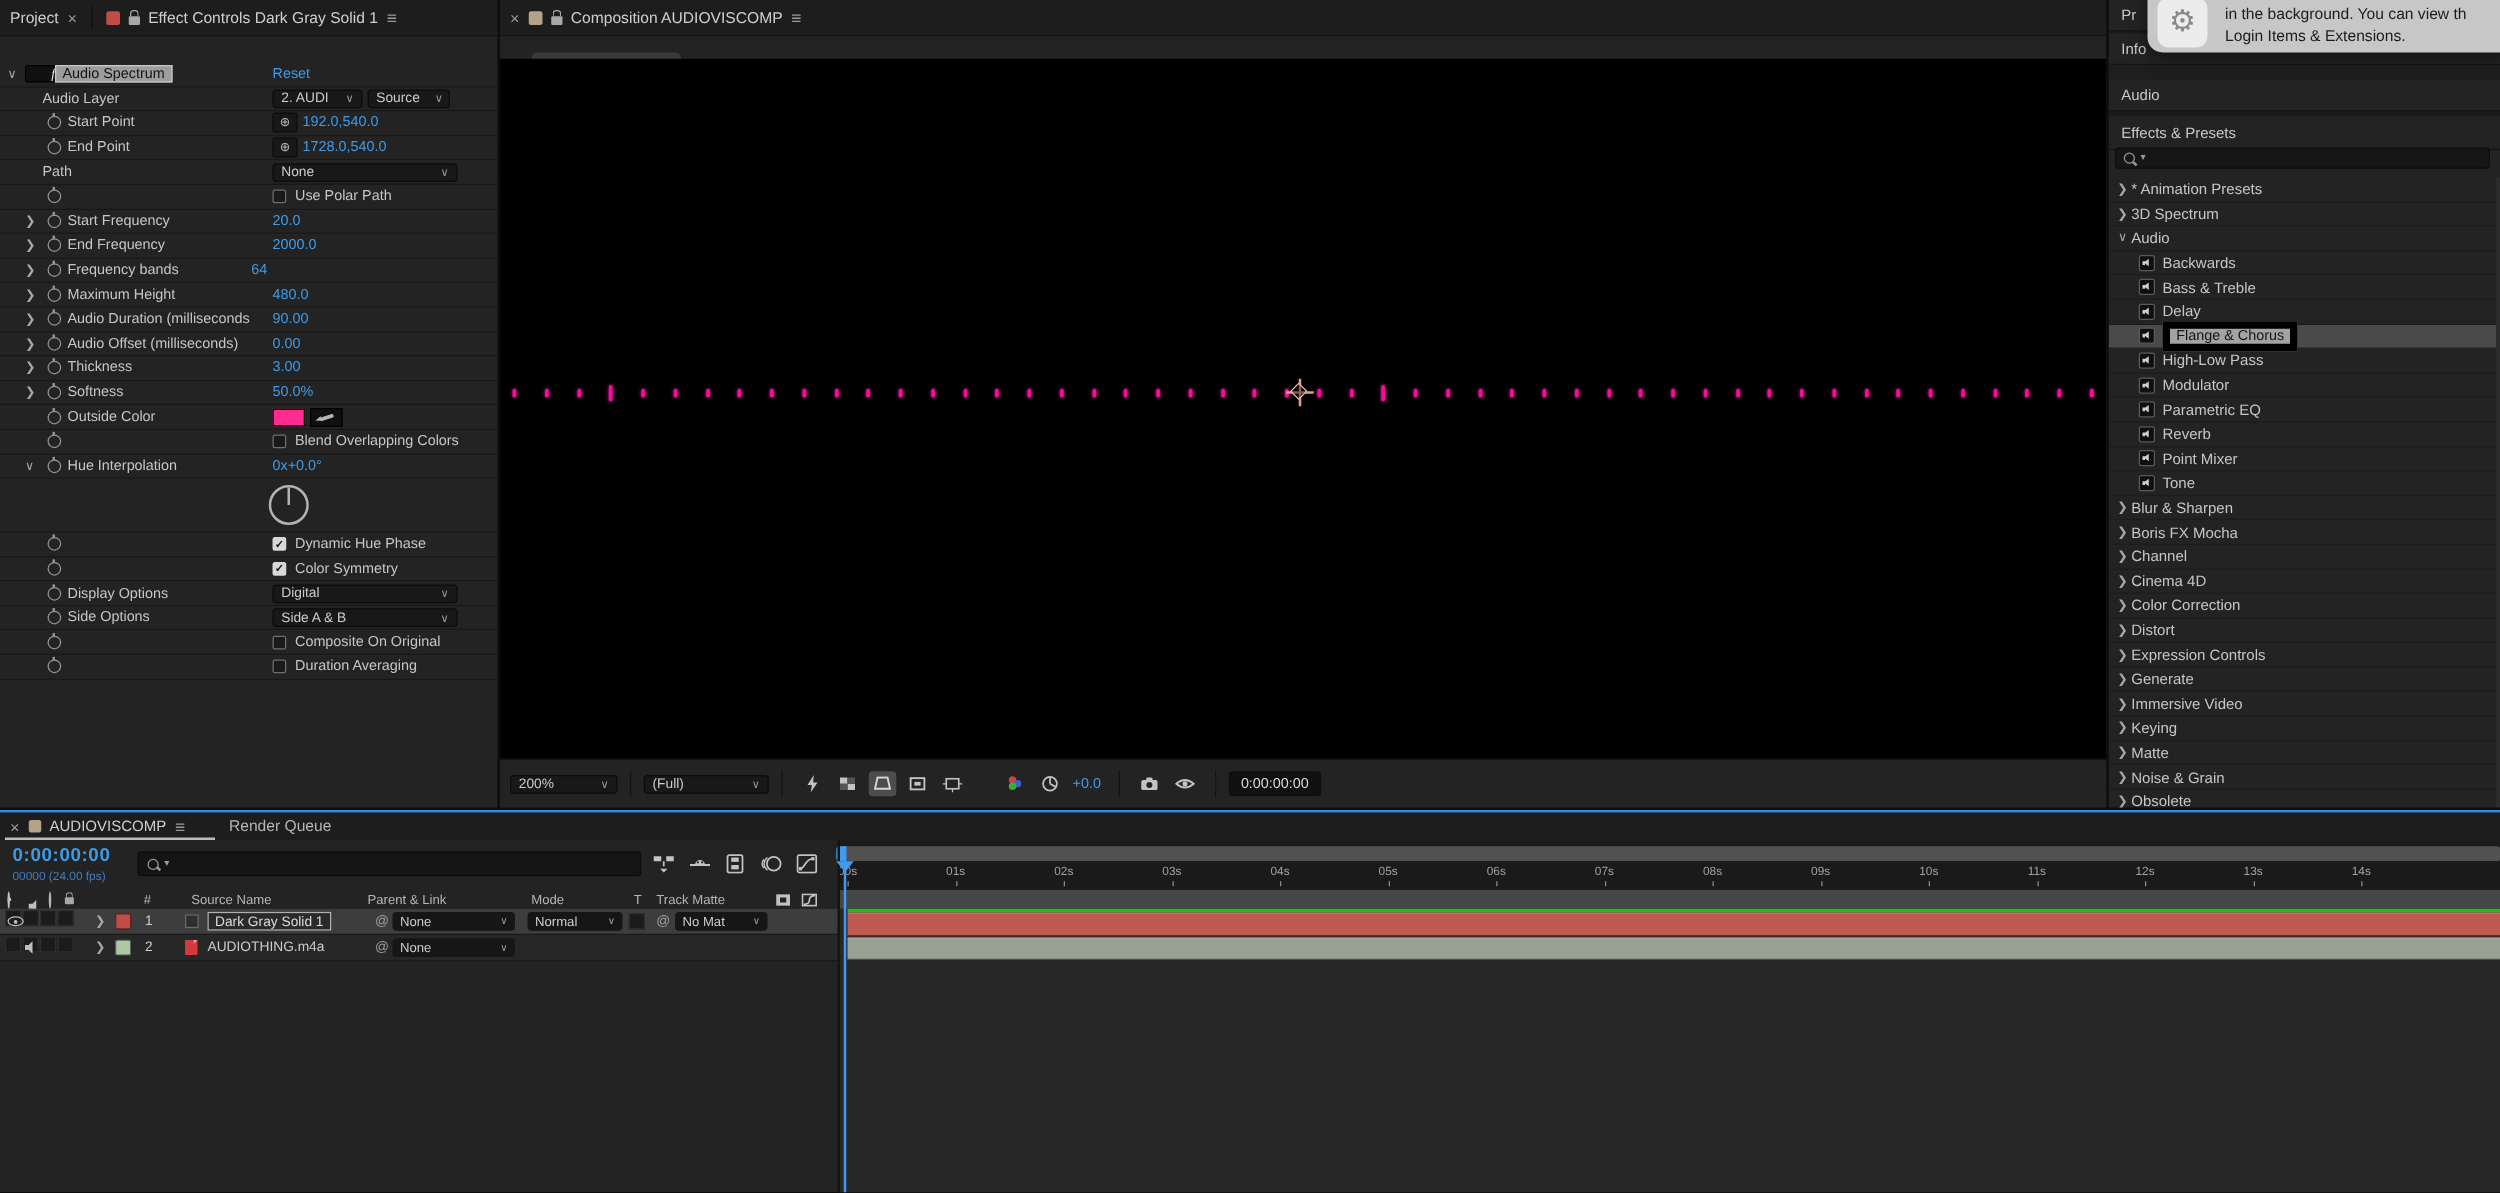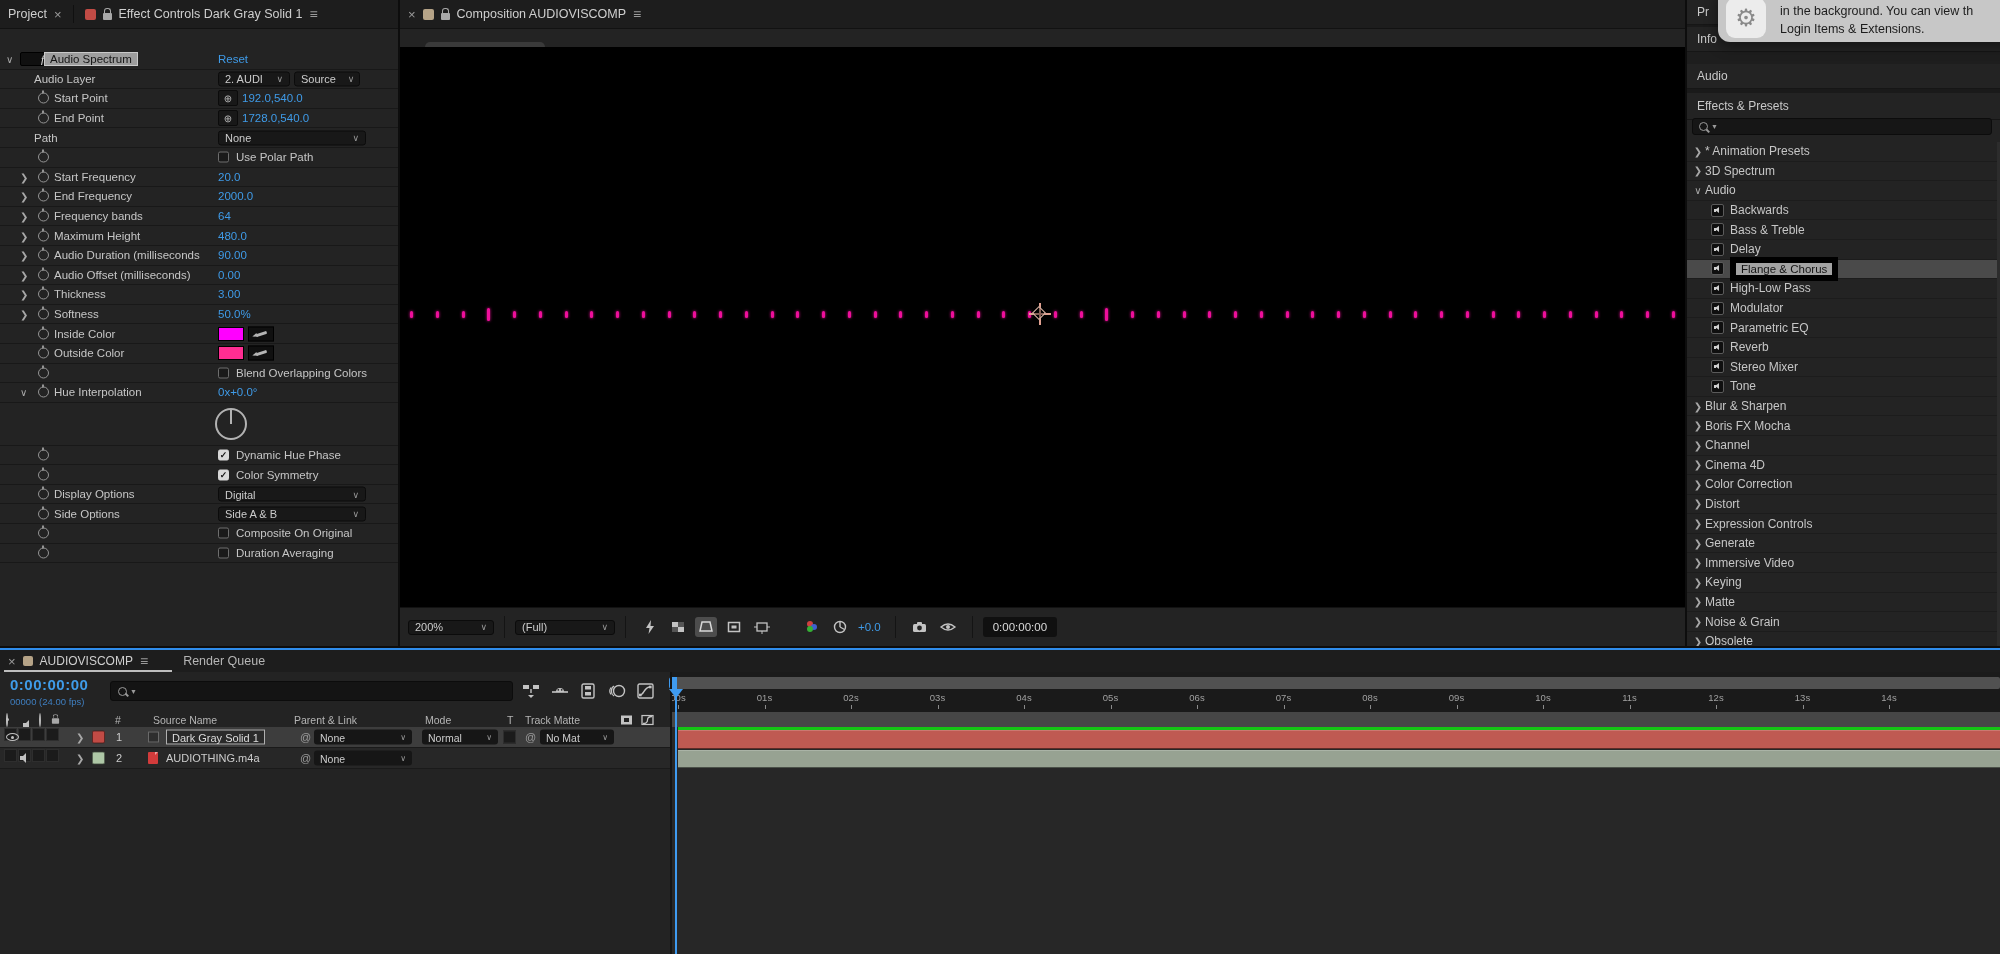--- a/index.html
+++ b/index.html
@@ -193,29 +193,26 @@
         <div class="ecrow">
           <span class="ra eclabel" style="left: 34px;">Path</span>
           <span class="ra dd" style="left: 218px; width: 148px;">
             <span>None</span>
             <span class="chev">∨</span>
           </span>
         </div>
         <div class="ecrow"><span class="ra sw" style="left: 38px;"></span><span class="ra cb" style="left: 218px;"></span><span class="ra eclabel" style="left: 236px;">Use Polar Path</span></div>
         <div class="ecrow"><span class="ra twirl" style="left: 20px;">❯</span><span class="ra sw" style="left: 38px;"></span><span class="ra eclabel" style="left: 54px;">Start Frequency</span><span class="ra blueval" style="left: 218px;">20.0</span></div>
         <div class="ecrow"><span class="ra twirl" style="left: 20px;">❯</span><span class="ra sw" style="left: 38px;"></span><span class="ra eclabel" style="left: 54px;">End Frequency</span><span class="ra blueval" style="left: 218px;">2000.0</span></div>
-        <div class="ecrow"><span class="ra twirl" style="left: 20px;">❯</span><span class="ra sw" style="left: 38px;"></span><span class="ra eclabel" style="left: 54px;">Frequency bands</span><span class="ra blueval" style="left: 218px;">64</span></div>
+        <div class="ecrow"><span class="ra twirl" style="left: 20px;">❯</span><span class="ra sw" style="left: 38px;"></span><span class="ra eclabel" style="left: 54px;">Frequency bands</span><span class="ra blueval" style="left: 201px;">64</span></div>
         <div class="ecrow"><span class="ra twirl" style="left: 20px;">❯</span><span class="ra sw" style="left: 38px;"></span><span class="ra eclabel" style="left: 54px;">Maximum Height</span><span class="ra blueval" style="left: 218px;">480.0</span></div>
         <div class="ecrow"><span class="ra twirl" style="left: 20px;">❯</span><span class="ra sw" style="left: 38px;"></span><span class="ra eclabel" style="left: 54px;">Audio Duration (milliseconds</span><span class="ra blueval" style="left: 218px;">90.00</span></div>
         <div class="ecrow"><span class="ra twirl" style="left: 20px;">❯</span><span class="ra sw" style="left: 38px;"></span><span class="ra eclabel" style="left: 54px;">Audio Offset (milliseconds)</span><span class="ra blueval" style="left: 218px;">0.00</span></div>
         <div class="ecrow"><span class="ra twirl" style="left: 20px;">❯</span><span class="ra sw" style="left: 38px;"></span><span class="ra eclabel" style="left: 54px;">Thickness</span><span class="ra blueval" style="left: 218px;">3.00</span></div>
         <div class="ecrow"><span class="ra twirl" style="left: 20px;">❯</span><span class="ra sw" style="left: 38px;"></span><span class="ra eclabel" style="left: 54px;">Softness</span><span class="ra blueval" style="left: 218px;">50.0%</span></div>
-        <div class="ecrow"><span class="ra sw" style="left: 38px;"></span><span class="ra eclabel" style="left: 54px;">Inside Color</span><span class="ra swatch" style="left: 218px; background: rgb(255, 0, 255);"></span><span class="ra dropbox" style="left: 248px;">
-            <span class="dropper"></span>
-          </span></div>
         <div class="ecrow"><span class="ra sw" style="left: 38px;"></span><span class="ra eclabel" style="left: 54px;">Outside Color</span><span class="ra swatch" style="left: 218px; background: rgb(255, 45, 146);"></span><span class="ra dropbox" style="left: 248px;">
             <span class="dropper"></span>
           </span></div>
         <div class="ecrow"><span class="ra sw" style="left: 38px;"></span><span class="ra cb" style="left: 218px;"></span><span class="ra eclabel" style="left: 236px;">Blend Overlapping Colors</span></div>
         <div class="ecrow"><span class="ra twirl" style="left: 20px;">∨</span><span class="ra sw" style="left: 38px;"></span><span class="ra eclabel" style="left: 54px;">Hue Interpolation</span><span class="ra blueval" style="left: 218px;">0x+0.0°</span></div>
         <div class="ecrow dialrow">
           <span class="ra dial" style="left: 215px;"></span>
         </div>
         <div class="ecrow"><span class="ra sw" style="left: 38px;"></span><span class="ra cb on" style="left: 218px;">✓</span><span class="ra eclabel" style="left: 236px;">Dynamic Hue Phase</span></div>
         <div class="ecrow"><span class="ra sw" style="left: 38px;"></span><span class="ra cb on" style="left: 218px;">✓</span><span class="ra eclabel" style="left: 236px;">Color Symmetry</span></div>
@@ -432,21 +429,21 @@
         <div class="fxrow">
           <span class="aefx"></span>
           <span>Parametric EQ</span>
         </div>
         <div class="fxrow">
           <span class="aefx"></span>
           <span>Reverb</span>
         </div>
         <div class="fxrow">
           <span class="aefx"></span>
-          <span>Stereo Mixer</span>
+          <span>Point Mixer</span>
         </div>
         <div class="fxrow">
           <span class="aefx"></span>
           <span>Tone</span>
         </div>
         <div class="fxrow">
           <span class="twirl">❯</span>
           <span>Blur &amp; Sharpen</span>
         </div>
         <div class="fxrow">

